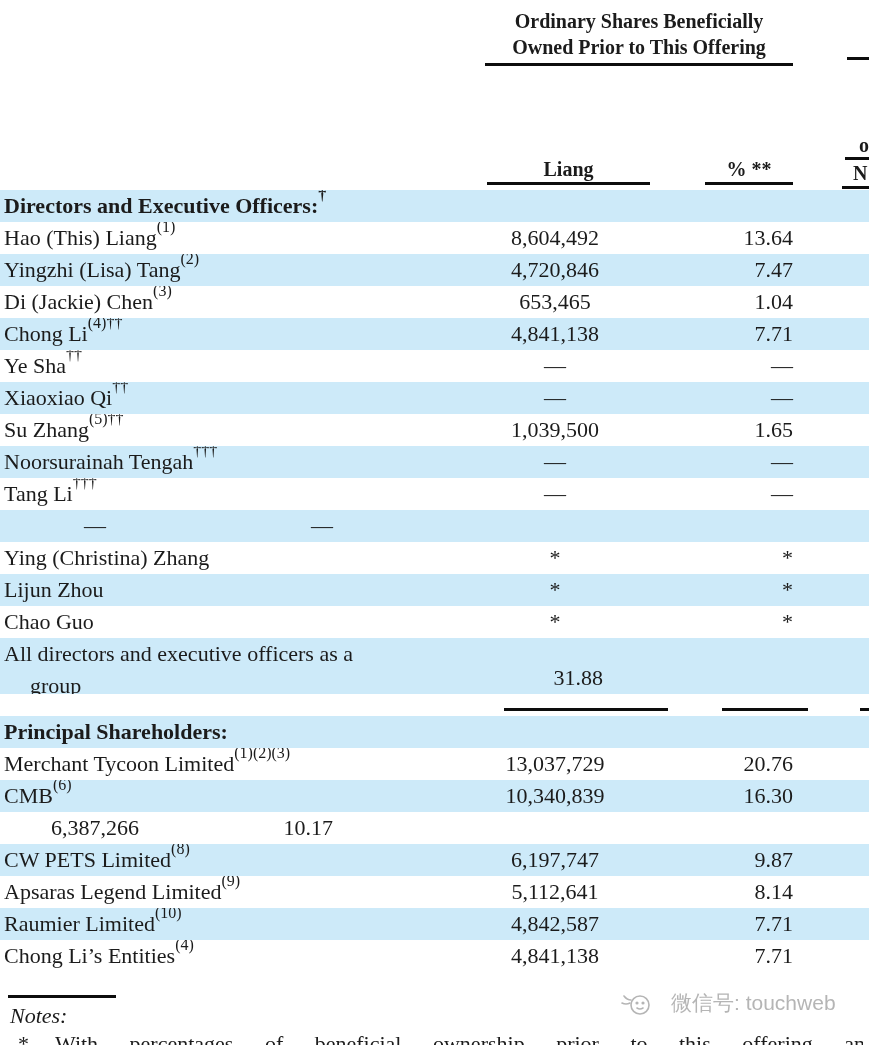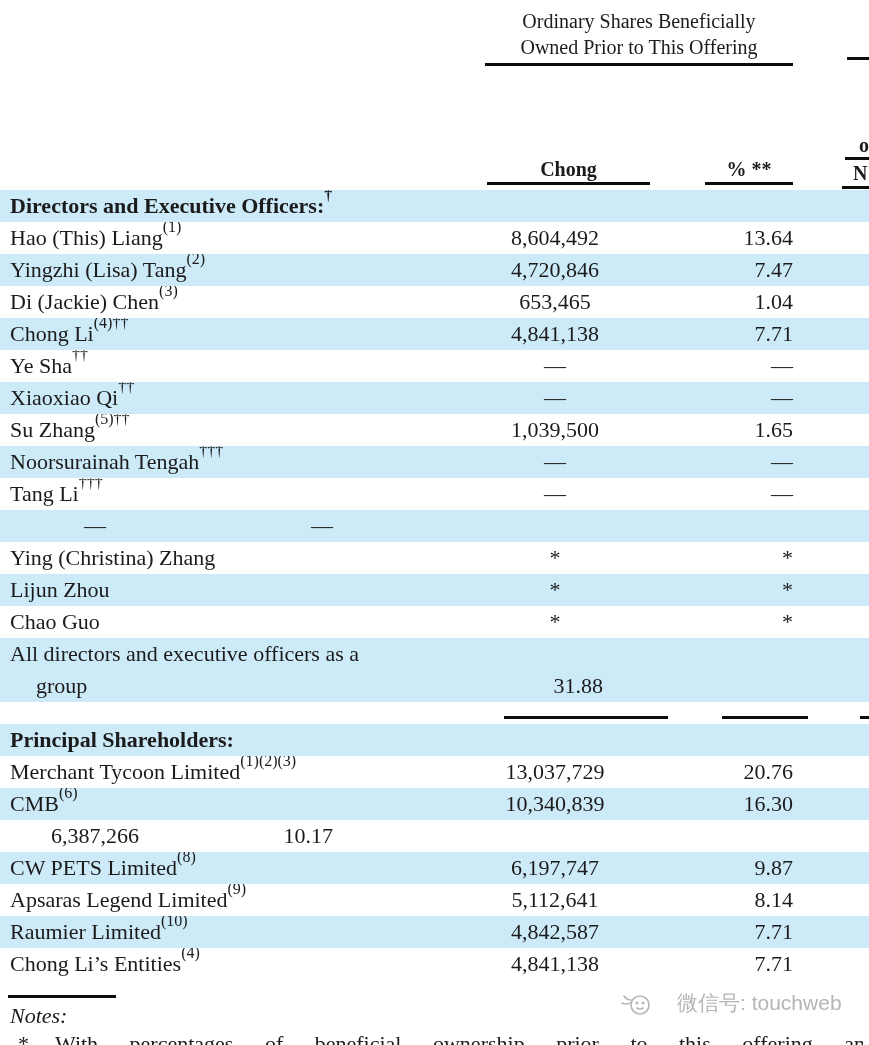--- a/index.html
+++ b/index.html
@@ -6,21 +6,21 @@
   body{
     width:869px;height:1045px;position:relative;overflow:hidden;
     background:var(--bg,#fff);color:var(--text,#1b1b1b);
     font-family:"Liberation Serif","DejaVu Serif",serif;
   }
   .rule{position:absolute;background:var(--rule,#0d0d0d);}
 
   
   .group-header{
     position:absolute;left:485px;top:8px;width:308px;
-    text-align:center;font-weight:normal;font-size:20px;line-height:26px;
+    text-align:center;font-weight:bold;font-size:20px;line-height:26px;
     padding-bottom:3px;border-bottom:3px solid var(--rule,#0d0d0d);
   }
   .rule-top-right{left:847px;top:57px;width:22px;height:3px;}
 
   
   .colhead{
     position:absolute;top:156px;height:26px;line-height:26px;
     text-align:center;font-weight:bold;font-size:20px;
     border-bottom:3px solid var(--rule,#0d0d0d);
   }
@@ -31,64 +31,64 @@
   .clip-char{position:absolute;font-weight:bold;font-size:20px;line-height:24px;}
   .clip-char-top{left:859px;top:133px;}
   .clip-char-bottom{left:853px;top:161px;}
   .rule-clip-1{left:845px;top:157px;width:24px;height:3px;}
   .rule-clip-2{left:842px;top:186px;width:27px;height:3px;}
 
   
   .table{position:absolute;left:0;top:190px;width:869px;}
   .row{display:flex;height:32px;line-height:32px;font-size:22px;}
   .row.shade{background:var(--stripe,#cdeaf9);}
-  .row .name{width:460px;padding-left:10px;box-sizing:border-box;white-space:nowrap;overflow:hidden;}
+  .row .name{width:460px;padding-left:4px;box-sizing:border-box;white-space:nowrap;overflow:hidden;}
   .row .num{width:190px;text-align:center;white-space:nowrap;}
   .row .pct{width:143px;text-align:right;white-space:nowrap;}
   .row .tail{width:76px;}
   .row.section .name{font-weight:bold;width:793px;}
-  .row.group{height:64px;}
+  .row.group{height:56px;}
   .row.group .name{line-height:32px;}
   .row.group .name .indent{padding-left:26px;}
   .row.group .num,.row.group .pct{display:flex;align-items:flex-end;justify-content:flex-end;line-height:32px;}
   .row.gap{height:22px;position:relative;background:#fff;}
   .row.gap .g1{position:absolute;left:504px;top:14px;width:164px;height:3px;background:var(--rule,#0d0d0d);}
   .row.gap .g2{position:absolute;left:722px;top:14px;width:86px;height:3px;background:var(--rule,#0d0d0d);}
   .row.gap .g3{position:absolute;left:860px;top:14px;width:9px;height:3px;background:var(--rule,#0d0d0d);}
   sup.mark{font-size:16px;line-height:0;position:relative;top:-5px;}
 
   
   .notes-rule{left:8px;top:995px;width:108px;height:3px;}
   .notes-label{position:absolute;left:10px;top:1003px;font-size:22px;font-style:italic;}
   .footnote-marker{position:absolute;left:18px;top:1031px;font-size:22px;}
   .footnote-text{
     position:absolute;left:55px;right:6px;top:1031px;font-size:22px;
     text-align:justify;text-align-last:justify;white-space:nowrap;word-spacing:26px;overflow:hidden;
   }
 
   
   .watermark{
-    position:absolute;left:620px;top:988px;display:flex;align-items:center;gap:23px;
+    position:absolute;left:620px;top:988px;display:flex;align-items:center;gap:17px;
     color:var(--wm,#b5b5b5);font-size:21px;white-space:nowrap;
     font-family:"Liberation Sans","DejaVu Sans",sans-serif;
   }
   .watermark svg{display:block;}
 </style>
 </head>
 <body style="--bg: #ffffff; --stripe: #cdeaf9; --text: #1b1b1b; --rule: #0d0d0d; --wm: #b5b5b5;">
 
 <div>
 
   <div class="group-header">
     <div>Ordinary Shares Beneficially</div>
     <div>Owned Prior to This Offering</div>
   </div>
   <div class="rule rule-top-right"></div>
 
-  <div class="colhead colhead-number">Chong</div>
+  <div class="colhead colhead-number">Liang</div>
   <div class="colhead colhead-percent">% **</div>
 
   <div class="clip-char clip-char-top">o</div>
   <div class="rule rule-clip-1"></div>
   <div class="clip-char clip-char-bottom">N</div>
   <div class="rule rule-clip-2"></div>
 
   <div class="table" id="rows">
       <div class="row section shade">
         <div class="name"><span>Directors and Executive Officers:</span><sup class="mark">†</sup></div>

